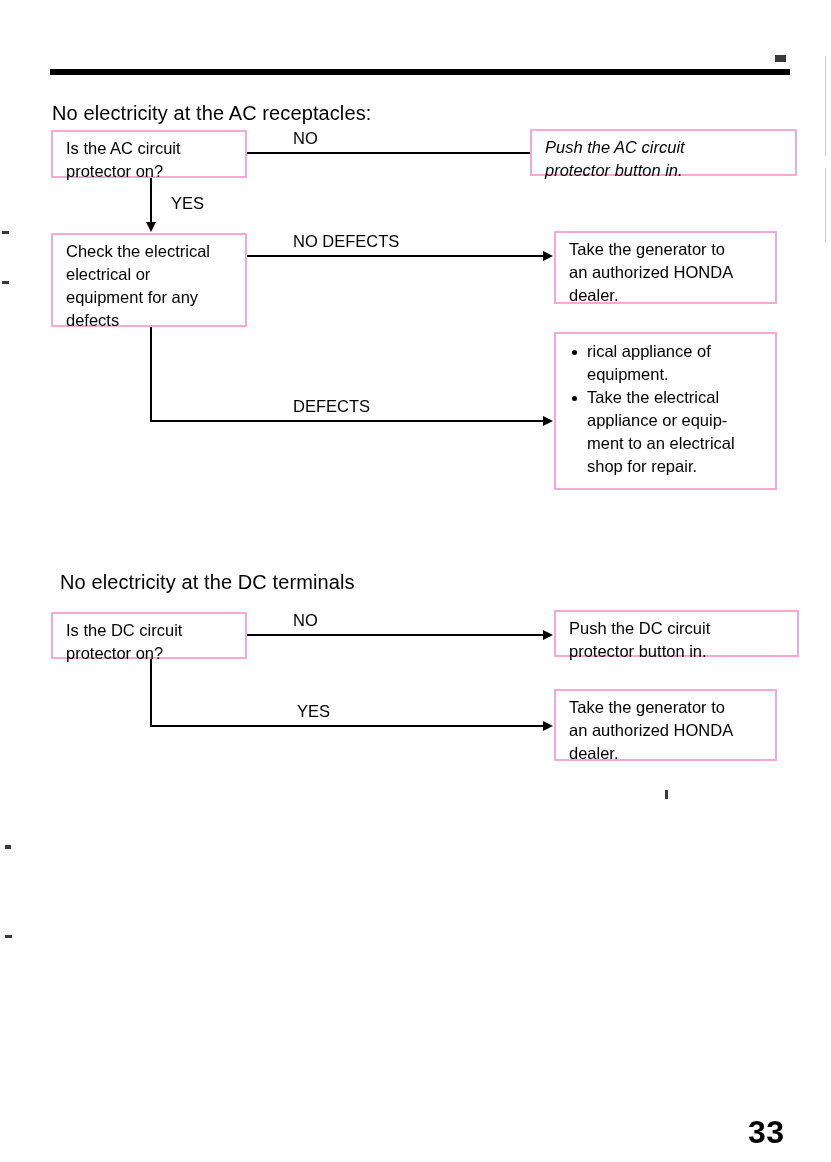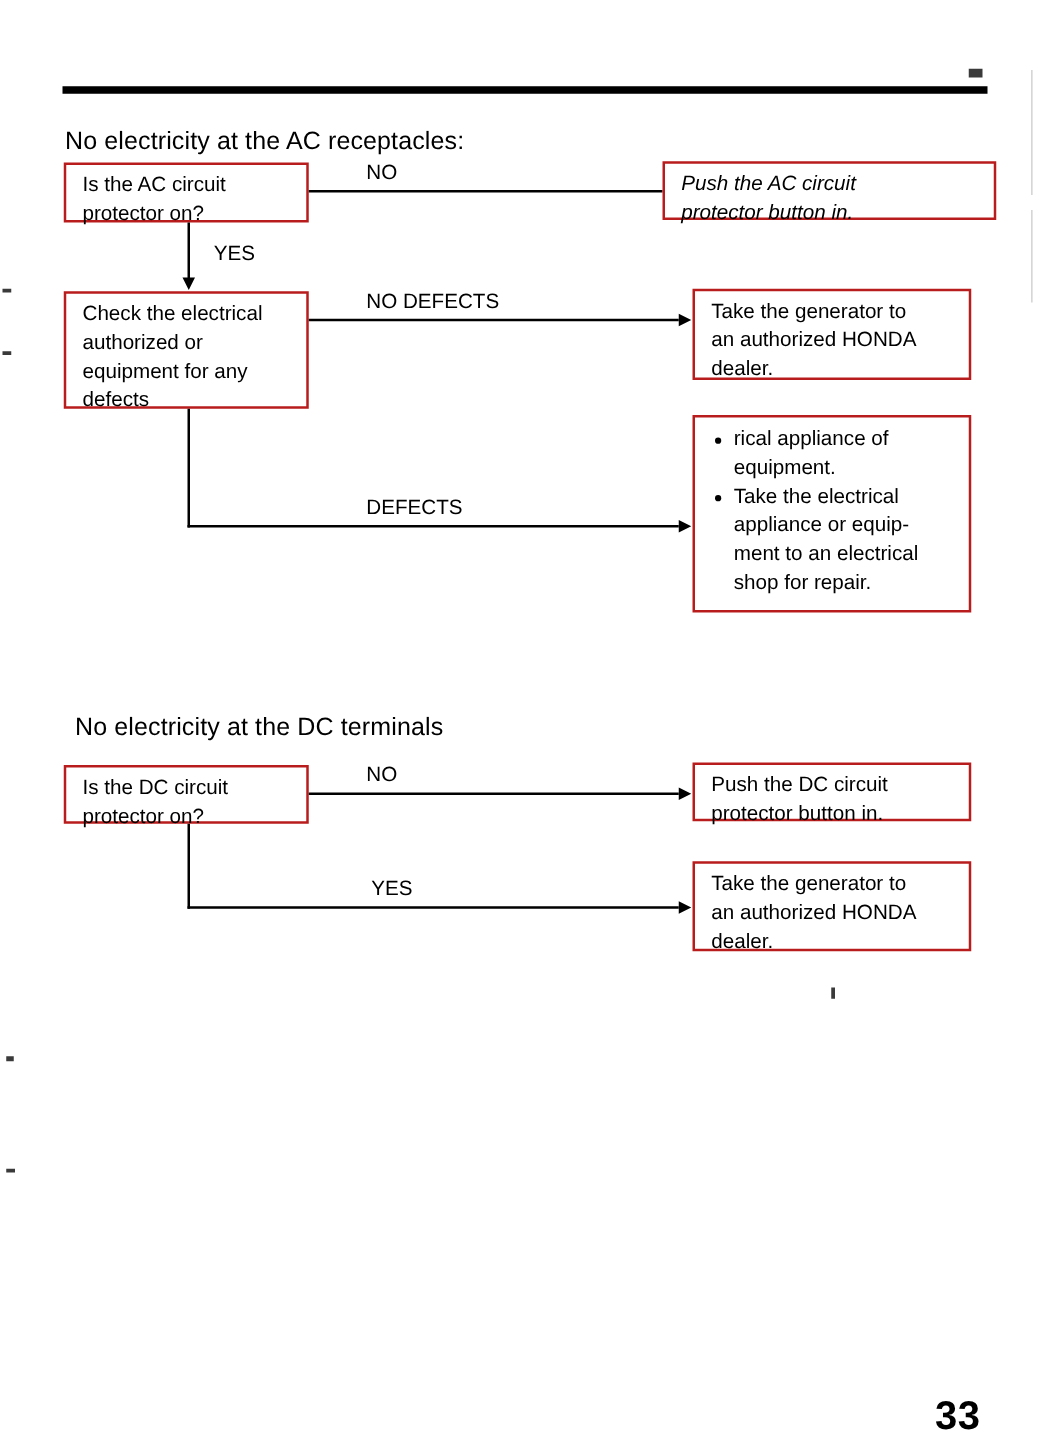--- a/index.html
+++ b/index.html
@@ -45,21 +45,21 @@
   .arrow-d {
     position: absolute;
     width: 0; height: 0;
     border-left: 5px solid transparent;
     border-right: 5px solid transparent;
     border-top: 10px solid #000;
   }
 
   .box {
     position: absolute;
-    border: 2px solid #b91c1c;
+    border: 2px solid #f9a8d4;
     background: #fff;
     box-sizing: border-box;
     font-size: 16.5px;
     line-height: 23px;
     padding: 5px 8px 5px 13px;
   }
   .box .ln { display: block; white-space: pre; }
 
   .heading {
     position: absolute;
@@ -151,21 +151,21 @@
     <span class="ln">Push the AC circuit</span>
     <span class="ln">protector button in.</span>
   </div>
 
   <div class="vline" style="left:150px; top:178px; height:48px;"></div>
   <div class="arrow-d" style="left:146px; top:222px;"></div>
   <div class="edge-label" style="left:171px; top:193px;">YES</div>
 
   <div class="box" style="left:51px; top:233px; width:196px; height:94px;">
     <span class="ln">Check the electrical</span>
-    <span class="ln">authorized or</span>
+    <span class="ln">electrical or</span>
     <span class="ln">equipment for any</span>
     <span class="ln">defects</span>
   </div>
 
   <div class="hline" style="left:247px; top:255px; width:296px;"></div>
   <div class="arrow-r" style="left:543px; top:251px;"></div>
   <div class="edge-label" style="left:293px; top:231px;text-align:center;">NO DEFECTS</div>
 
   <div class="box" style="left:554px; top:231px; width:223px; height:73px;">
     <span class="ln">Take the generator to</span>
@@ -197,21 +197,21 @@
 
   <div class="box" style="left:51px; top:612px; width:196px; height:47px;">
     <span class="ln">Is the DC circuit</span>
     <span class="ln">protector on?</span>
   </div>
 
   <div class="hline" style="left:247px; top:634px; width:296px;"></div>
   <div class="arrow-r" style="left:543px; top:630px;"></div>
   <div class="edge-label" style="left:293px; top:610px;">NO</div>
 
-  <div class="box" style="left:554px; top:610px; width:223px; height:47px;">
+  <div class="box" style="left:554px; top:610px; width:245px; height:47px;">
     <span class="ln">Push the DC circuit</span>
     <span class="ln">protector button in.</span>
   </div>
 
   <div class="vline" style="left:150px; top:659px; height:68px;"></div>
   <div class="hline" style="left:150px; top:725px; width:393px;"></div>
   <div class="arrow-r" style="left:543px; top:721px;"></div>
   <div class="edge-label" style="left:297px; top:701px;">YES</div>
 
   <div class="box" style="left:554px; top:689px; width:223px; height:72px;">

